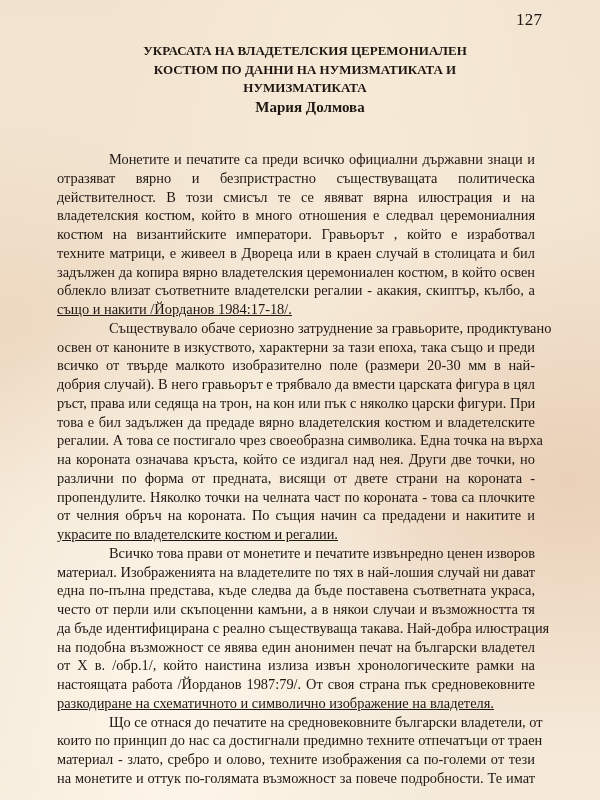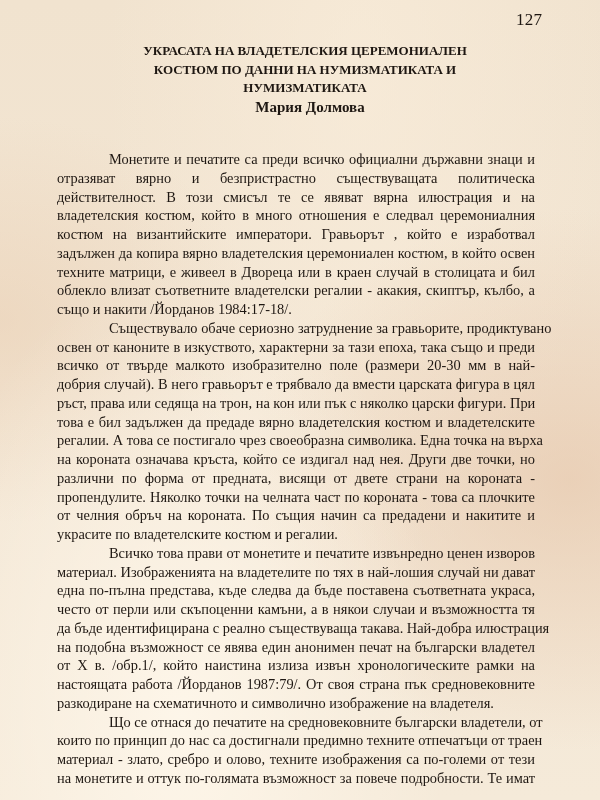--- a/index.html
+++ b/index.html
@@ -71,20 +71,21 @@
       text-align-last: justify;
       white-space: nowrap;
       height: 18.75px;
       overflow: visible;
     }
     .ln.indent {
       padding-left: 52px;
     }
     .ln.last {
       text-align-last: left;
+      text-decoration: underline;
     }
   </style>
 </head>
 <body>
 
 <div class="paper"></div>
 
 <div class="page-number">127</div>
 
 <div class="title">
@@ -96,22 +97,22 @@
 <div class="author">Мария Долмова</div>
 
 <div class="body-text">
 
   <div>
     <span class="ln indent">Монетите и печатите са преди всичко официални държавни знаци и</span>
     <span class="ln">отразяват вярно и безпристрастно съществуващата политическа</span>
     <span class="ln">действителност. В този смисъл те се явяват вярна илюстрация и на</span>
     <span class="ln">владетелския костюм, който в много отношения е следвал церемониалния</span>
     <span class="ln">костюм на византийските императори. Гравьорът , който е изработвал</span>
+    <span class="ln">техните матрици, е живеел в Двореца или в краен случай в столицата и бил</span>
     <span class="ln">задължен да копира вярно владетелския церемониален костюм, в който освен</span>
-    <span class="ln">техните матрици, е живеел в Двореца или в краен случай в столицата и бил</span>
     <span class="ln">облекло влизат съответните владетелски регалии - акакия, скиптър, кълбо, а</span>
     <span class="ln last">също и накити /Йорданов 1984:17-18/.</span>
   </div>
 
   <div>
     <span class="ln indent">Съществувало обаче сериозно затруднение за гравьорите, продиктувано</span>
     <span class="ln">освен от каноните в изкуството, характерни за тази епоха, така също и преди</span>
     <span class="ln">всичко от твърде малкото изобразително поле (размери 20-30 мм в най-</span>
     <span class="ln">добрия случай). В него гравьорът е трябвало да вмести царската фигура в цял</span>
     <span class="ln">ръст, права или седяща на трон, на кон или пък с няколко царски фигури. При</span>

